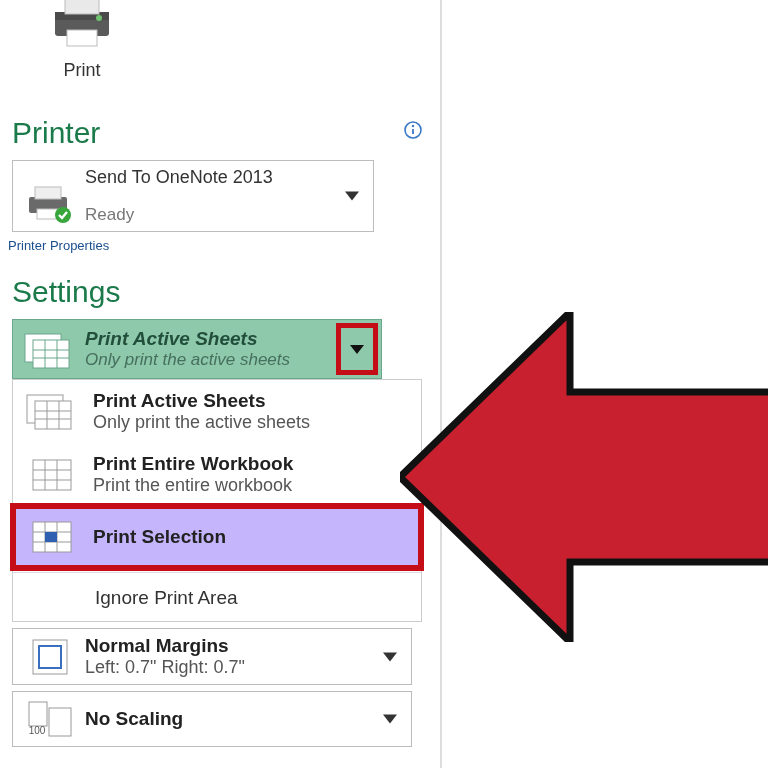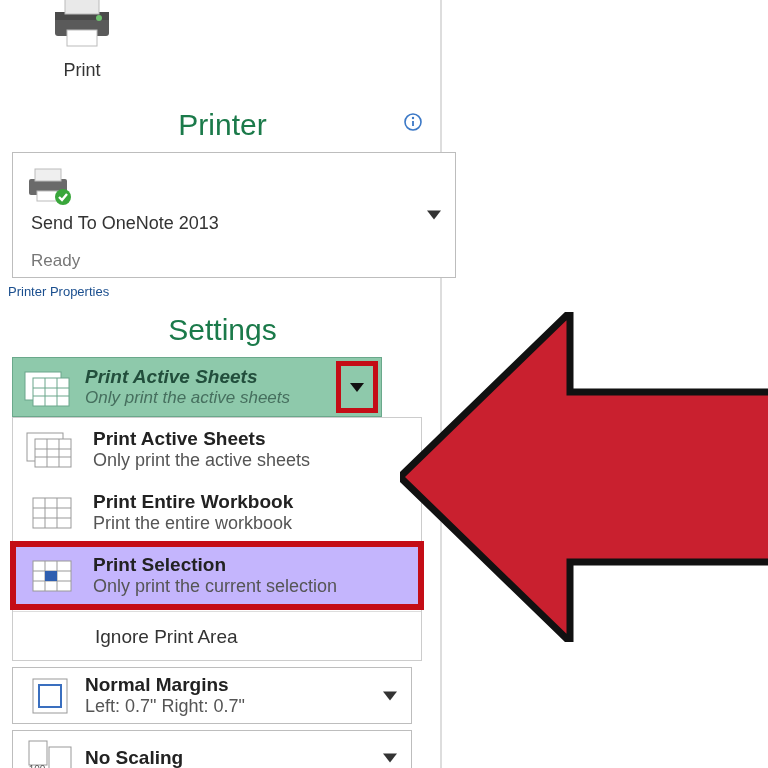--- a/index.html
+++ b/index.html
@@ -38,44 +38,42 @@
     width: 70px; height: 60px; margin: 0 auto 6px;
   }
   .print-label {
     font-size: 18px; color: #333;
   }
 
   .section-head {
     color: #1b7a4a;
     font-size: 30px;
     font-weight: 400;
-    margin: 14px 0 10px 4px;
-    position: relative;
-    text-align: center;
+    margin: 22px 0 10px 4px;
+    position: relative;
   }
   .info-icon {
     position: absolute;
     right: 10px; top: 4px;
     width: 20px; height: 20px;
     stroke: #3b78c6;
     fill: none;
   }
 
   
   .dd {
     border: 1px solid #bdbdbd;
     background: #fff;
     display: flex;
-    align-items: flex-start;
+    align-items: flex-end;
     padding: 6px 10px 6px 10px;
     position: relative;
     margin-bottom: 4px;
-    width: 444px;
+    width: 362px;
     margin-left: 4px;
-    flex-direction: column;
   }
   .dd .icon { width: 54px; height: 42px; flex: 0 0 54px; }
   .dd .txt { margin-left: 8px; flex: 1; }
   .dd .title { font-size: 18px; color: #333; }
   .dd .sub   { font-size: 17px; color: #777; margin-top: 17px; }
   .dd .caret {
     width: 0; height: 0;
     border-left: 7px solid transparent;
     border-right: 7px solid transparent;
     border-top: 9px solid #333;
@@ -273,21 +271,20 @@
       <svg class="icon" viewBox="0 0 54 42">
         <rect x="8" y="6" width="38" height="30" fill="#fff" stroke="#999"></rect>
         <line x1="8" y1="16" x2="46" y2="16" stroke="#999"></line>
         <line x1="8" y1="26" x2="46" y2="26" stroke="#999"></line>
         <line x1="20" y1="6" x2="20" y2="36" stroke="#999"></line>
         <line x1="32" y1="6" x2="32" y2="36" stroke="#999"></line>
         <rect x="20" y="16" width="12" height="10" fill="#2f5fb0"></rect>
       </svg>
       <div class="txt">
         <div class="title">Print Selection</div>
-        <div class="sub">Only print the current selection</div>
       </div>
     </div>
     <div class="menu-sep"></div>
     <div class="menu-text">Ignore Print Area</div>
   </div>
 
   <div class="dd2">
     <svg class="icon" viewBox="0 0 54 42">
       <rect x="10" y="4" width="34" height="34" fill="#fff" stroke="#999"></rect>
       <rect x="16" y="10" width="22" height="22" fill="none" stroke="#3a6fbf" stroke-width="2"></rect>

